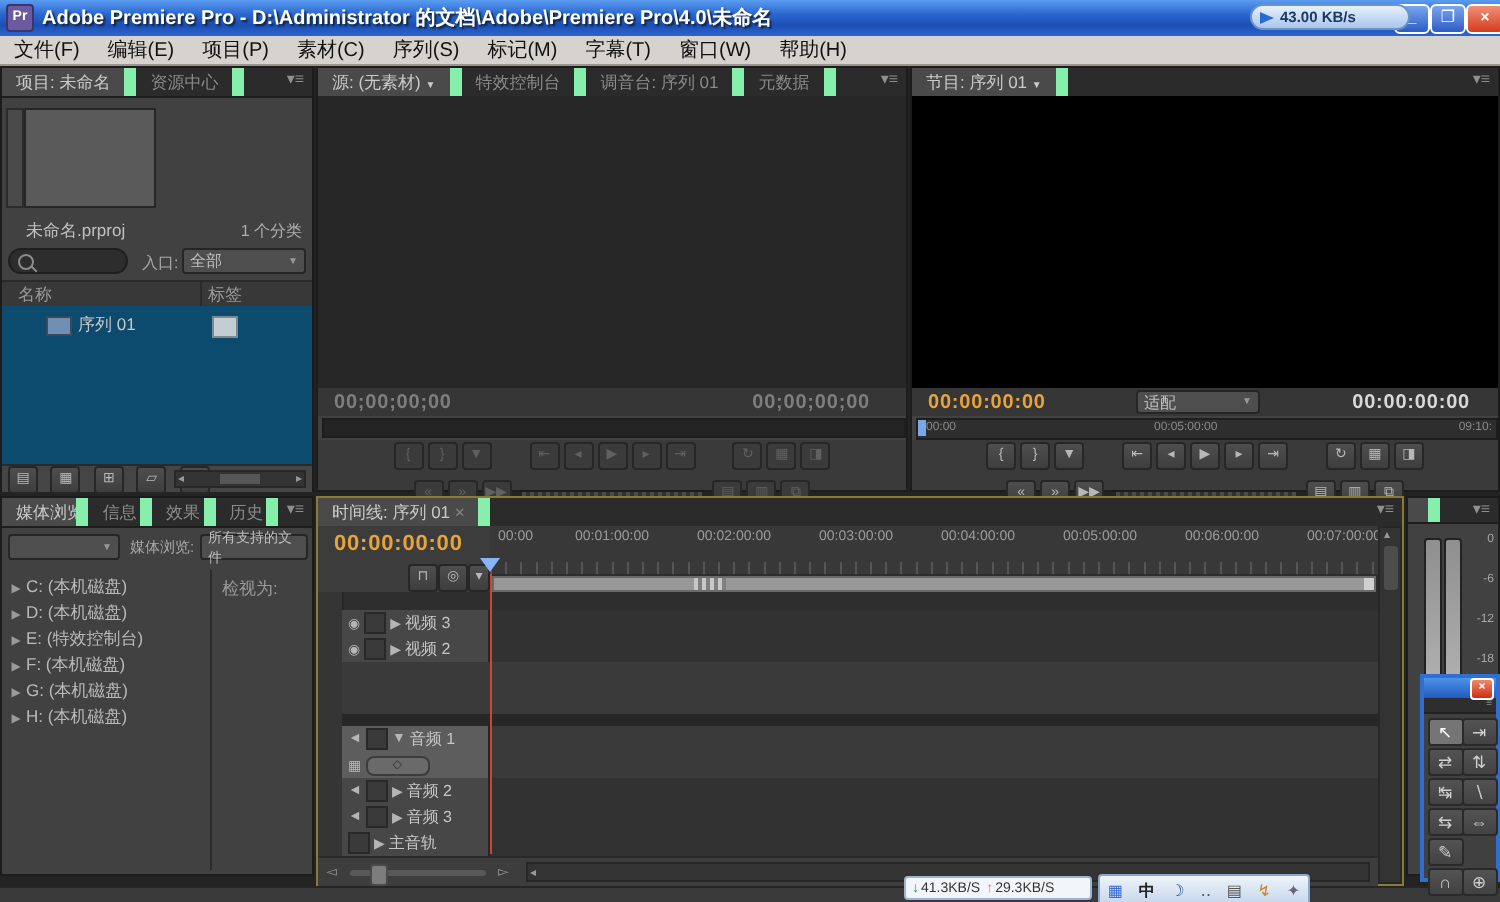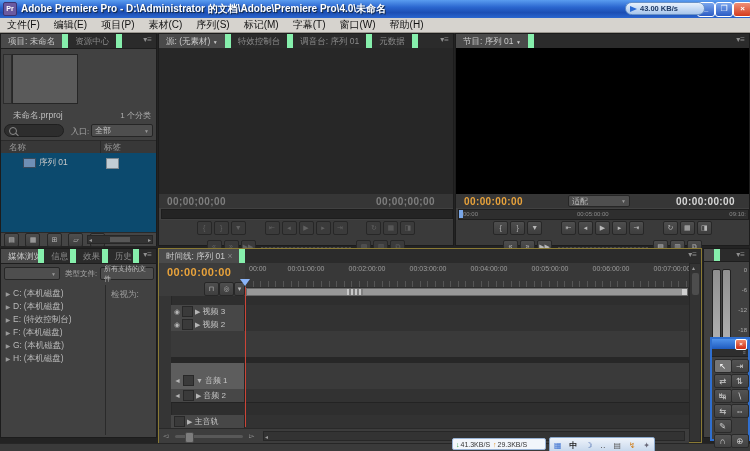--- a/index.html
+++ b/index.html
@@ -140,21 +140,21 @@
     <span class="tab active">媒体浏览</span>
     <span class="tab">信息</span>
     <span class="tab">效果</span>
     <span class="tab">历史</span>
     <span class="pmenu">▾≡</span>
   </div>
   <div class="abs sel" style="left:3px;top:18px;width:56px;height:13px">
     <span></span>
     <span class="ar">▼</span>
   </div>
-  <div class="abs" style="left:64px;top:20px;font-size:7.5px;color:#a8a8a8;white-space:nowrap">类型文件:</div>
+  <div class="abs" style="left:64px;top:20px;font-size:7.5px;color:#a8a8a8;white-space:nowrap">媒体浏览:</div>
   <div class="abs sel" style="left:99px;top:18px;width:54px;height:13px;font-size:7px">
     <span>所有支持的文件</span>
   </div>
   <div class="abs" style="left:2px;top:38px;width:100px">
     <div class="drive"><span class="treearrow">▶</span><span>C: (本机磁盘)</span></div>
     <div class="drive"><span class="treearrow">▶</span><span>D: (本机磁盘)</span></div>
     <div class="drive"><span class="treearrow">▶</span><span>E: (特效控制台)</span></div>
     <div class="drive"><span class="treearrow">▶</span><span>F: (本机磁盘)</span></div>
     <div class="drive"><span class="treearrow">▶</span><span>G: (本机磁盘)</span></div>
     <div class="drive"><span class="treearrow">▶</span><span>H: (本机磁盘)</span></div>
@@ -283,40 +283,49 @@
           <span class="ticon">▶</span>
           <span>视频 2</span>
         </div>
       <div class="tcontent"></div>
     </div>
     <div class="trow hl" style="left:12px;top:35px;height:26px">
       <div class="tcontent"></div>
     </div>
     <div class="abs" style="left:12px;top:61px;width:518px;height:6px;background:#272727;border-bottom:1px solid #1f1f1f"></div>
     <div class="trow hl" style="left:12px;top:67px;height:26px">
-      <div class="thead" style="flex-direction:column;align-items:flex-start;justify-content:flex-start;padding-top:12px">
+      <div class="thead" style="flex-direction:column;align-items:flex-start;justify-content:flex-start;padding-top:1px">
         <div style="display:flex;gap:2px;align-items:center">
             <span class="ticon">◄</span>
             <span class="gutterbox"></span>
             <span class="ticon">▼</span>
             <span>音频 1</span>
           </div>
         <div style="display:flex;gap:2px;align-items:center;margin-top:1px">
             <span class="ticon">▦</span>
             <span style="width:30px;height:8px;background:#6a6a6a;border-radius:4px;border:1px solid #3c3c3c;font-size:6px;color:#333;text-align:center;line-height:8px">◇</span>
           </div>
       </div>
       <div class="tcontent"></div>
     </div>
     <div class="trow" style="left:12px;top:93px;height:13px">
       <div class="thead">
           <span class="ticon">◄</span>
           <span class="gutterbox"></span>
           <span class="ticon">▶</span>
           <span>音频 2</span>
+        </div>
+      <div class="tcontent"></div>
+    </div>
+    <div class="trow" style="left:12px;top:106px;height:13px">
+      <div class="thead">
+          <span class="ticon">◄</span>
+          <span class="gutterbox"></span>
+          <span class="ticon">▶</span>
+          <span>音频 3</span>
         </div>
       <div class="tcontent"></div>
     </div>
     <div class="trow" style="left:12px;top:119px;height:13px">
       <div class="thead">
           <span class="gutterbox"></span>
           <span class="ticon">▶</span>
           <span>主音轨</span>
         </div>
       <div class="tcontent"></div>

